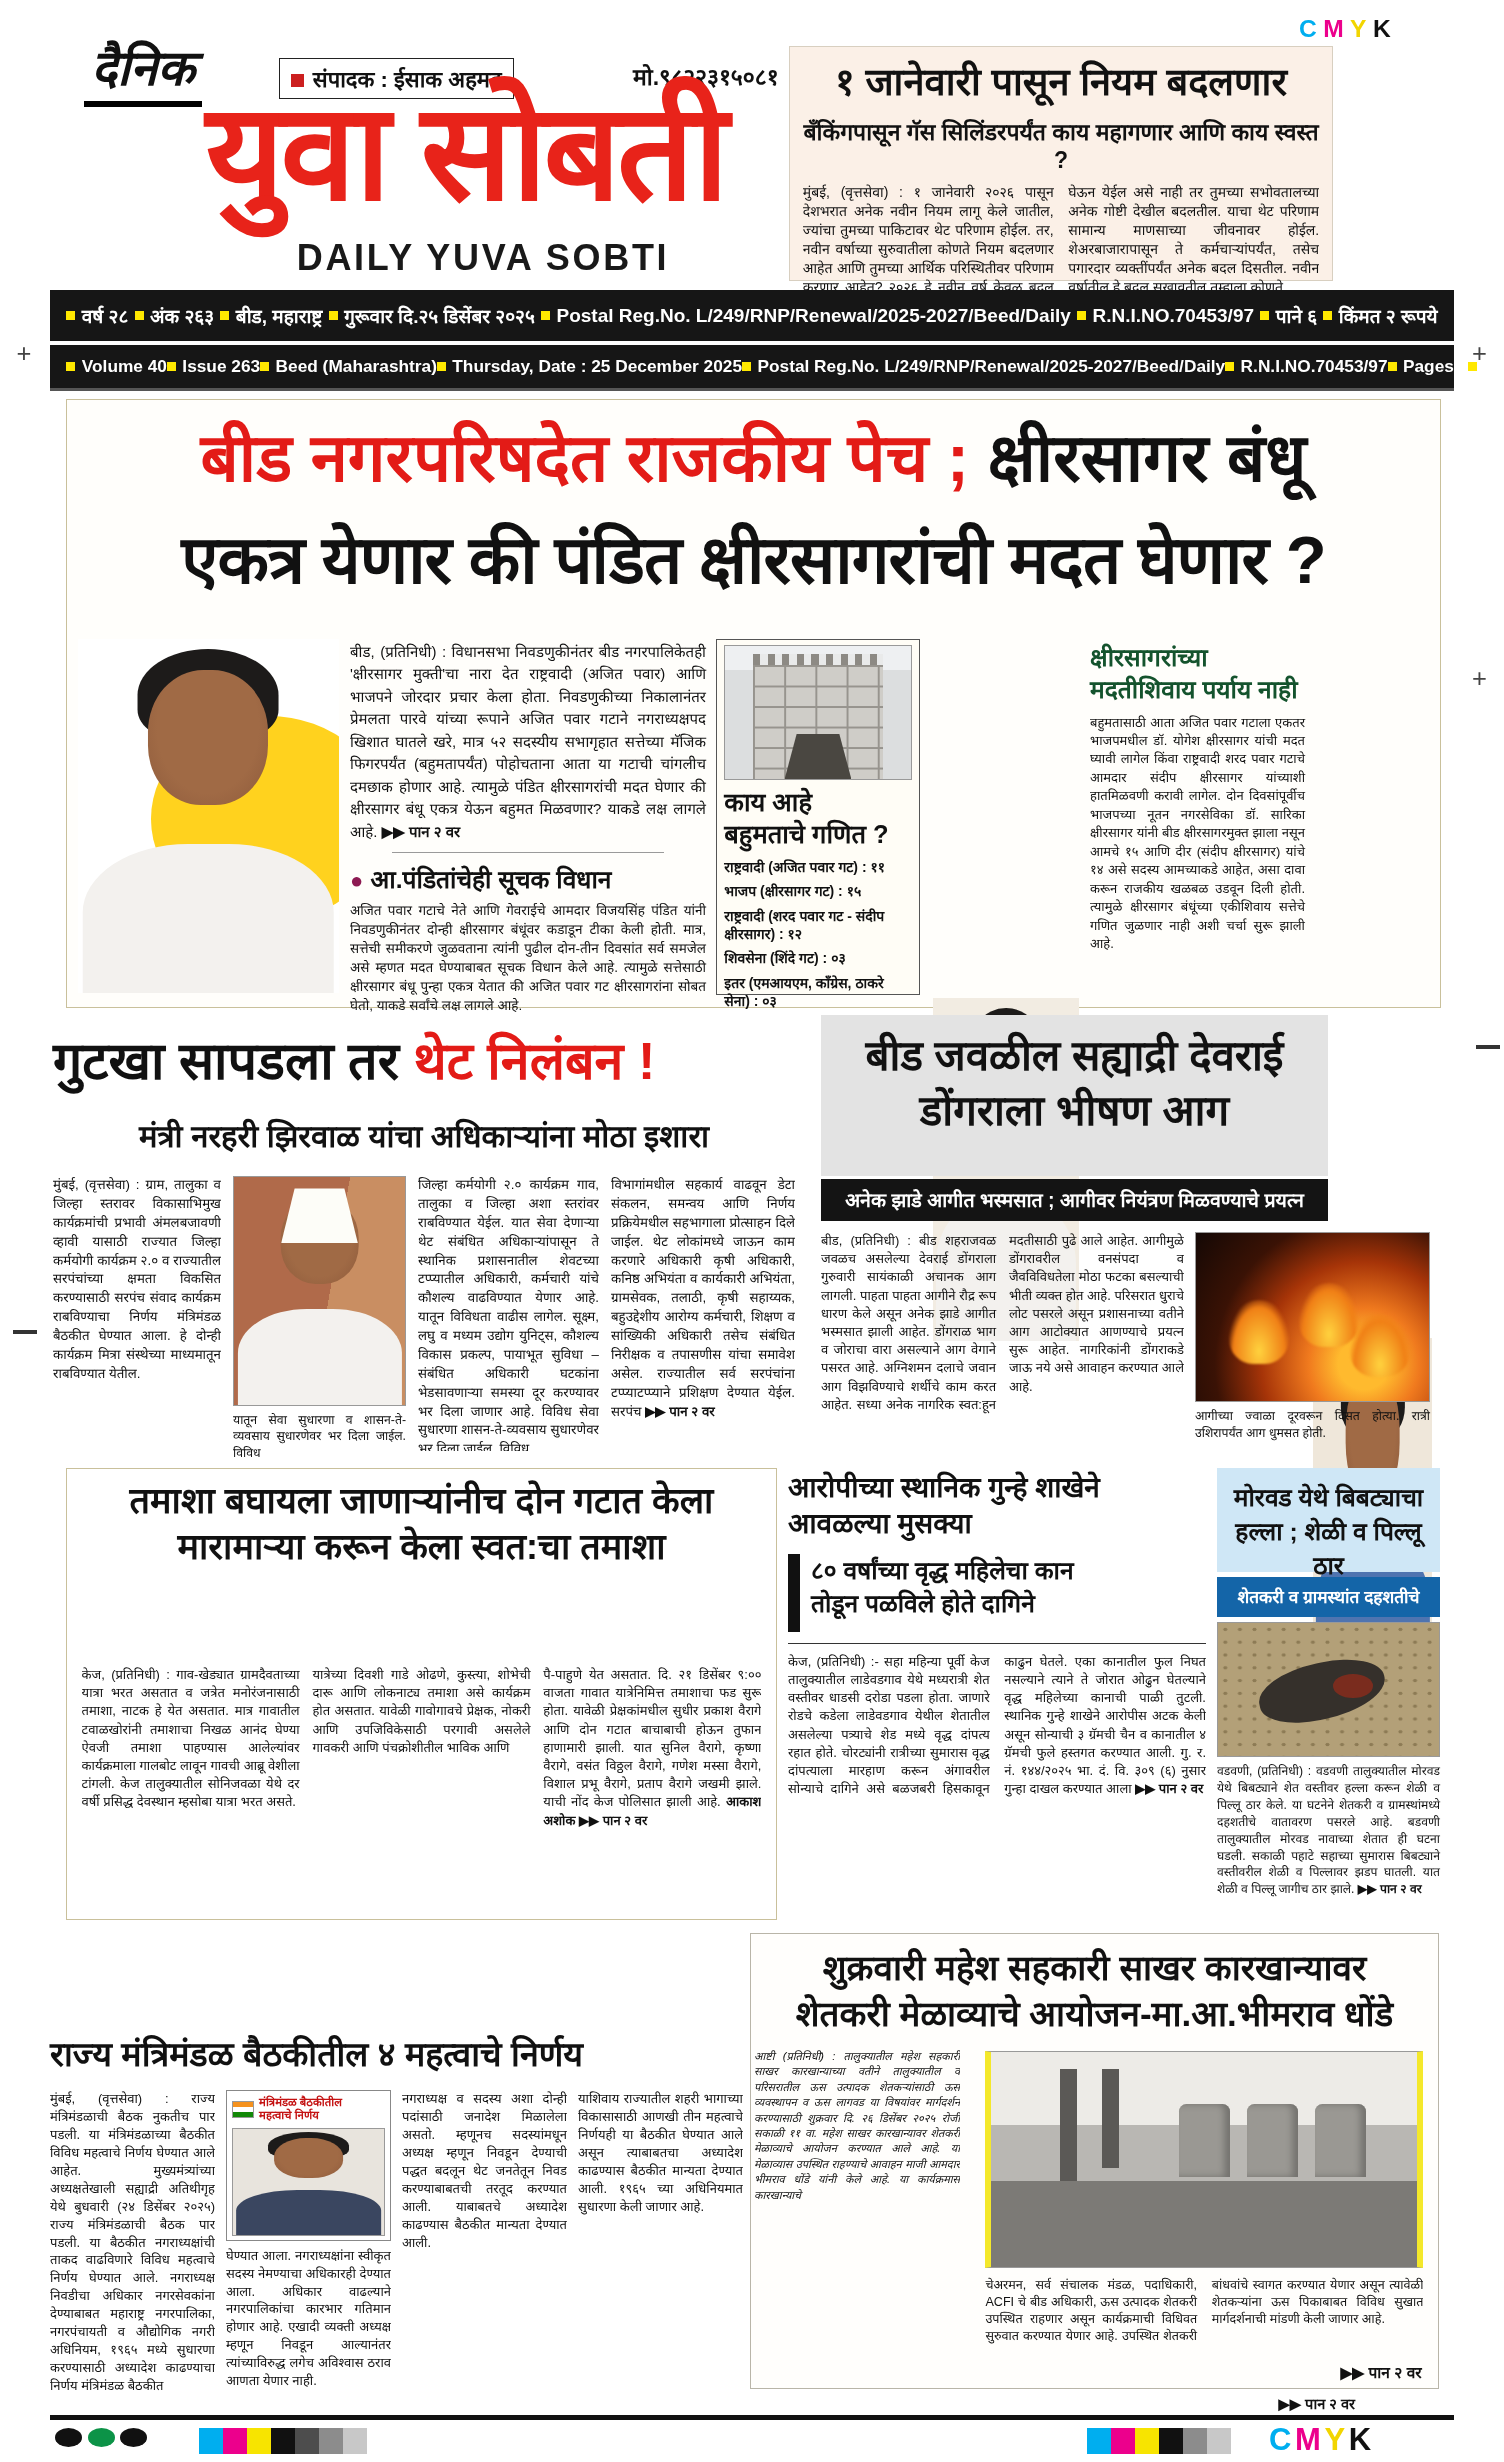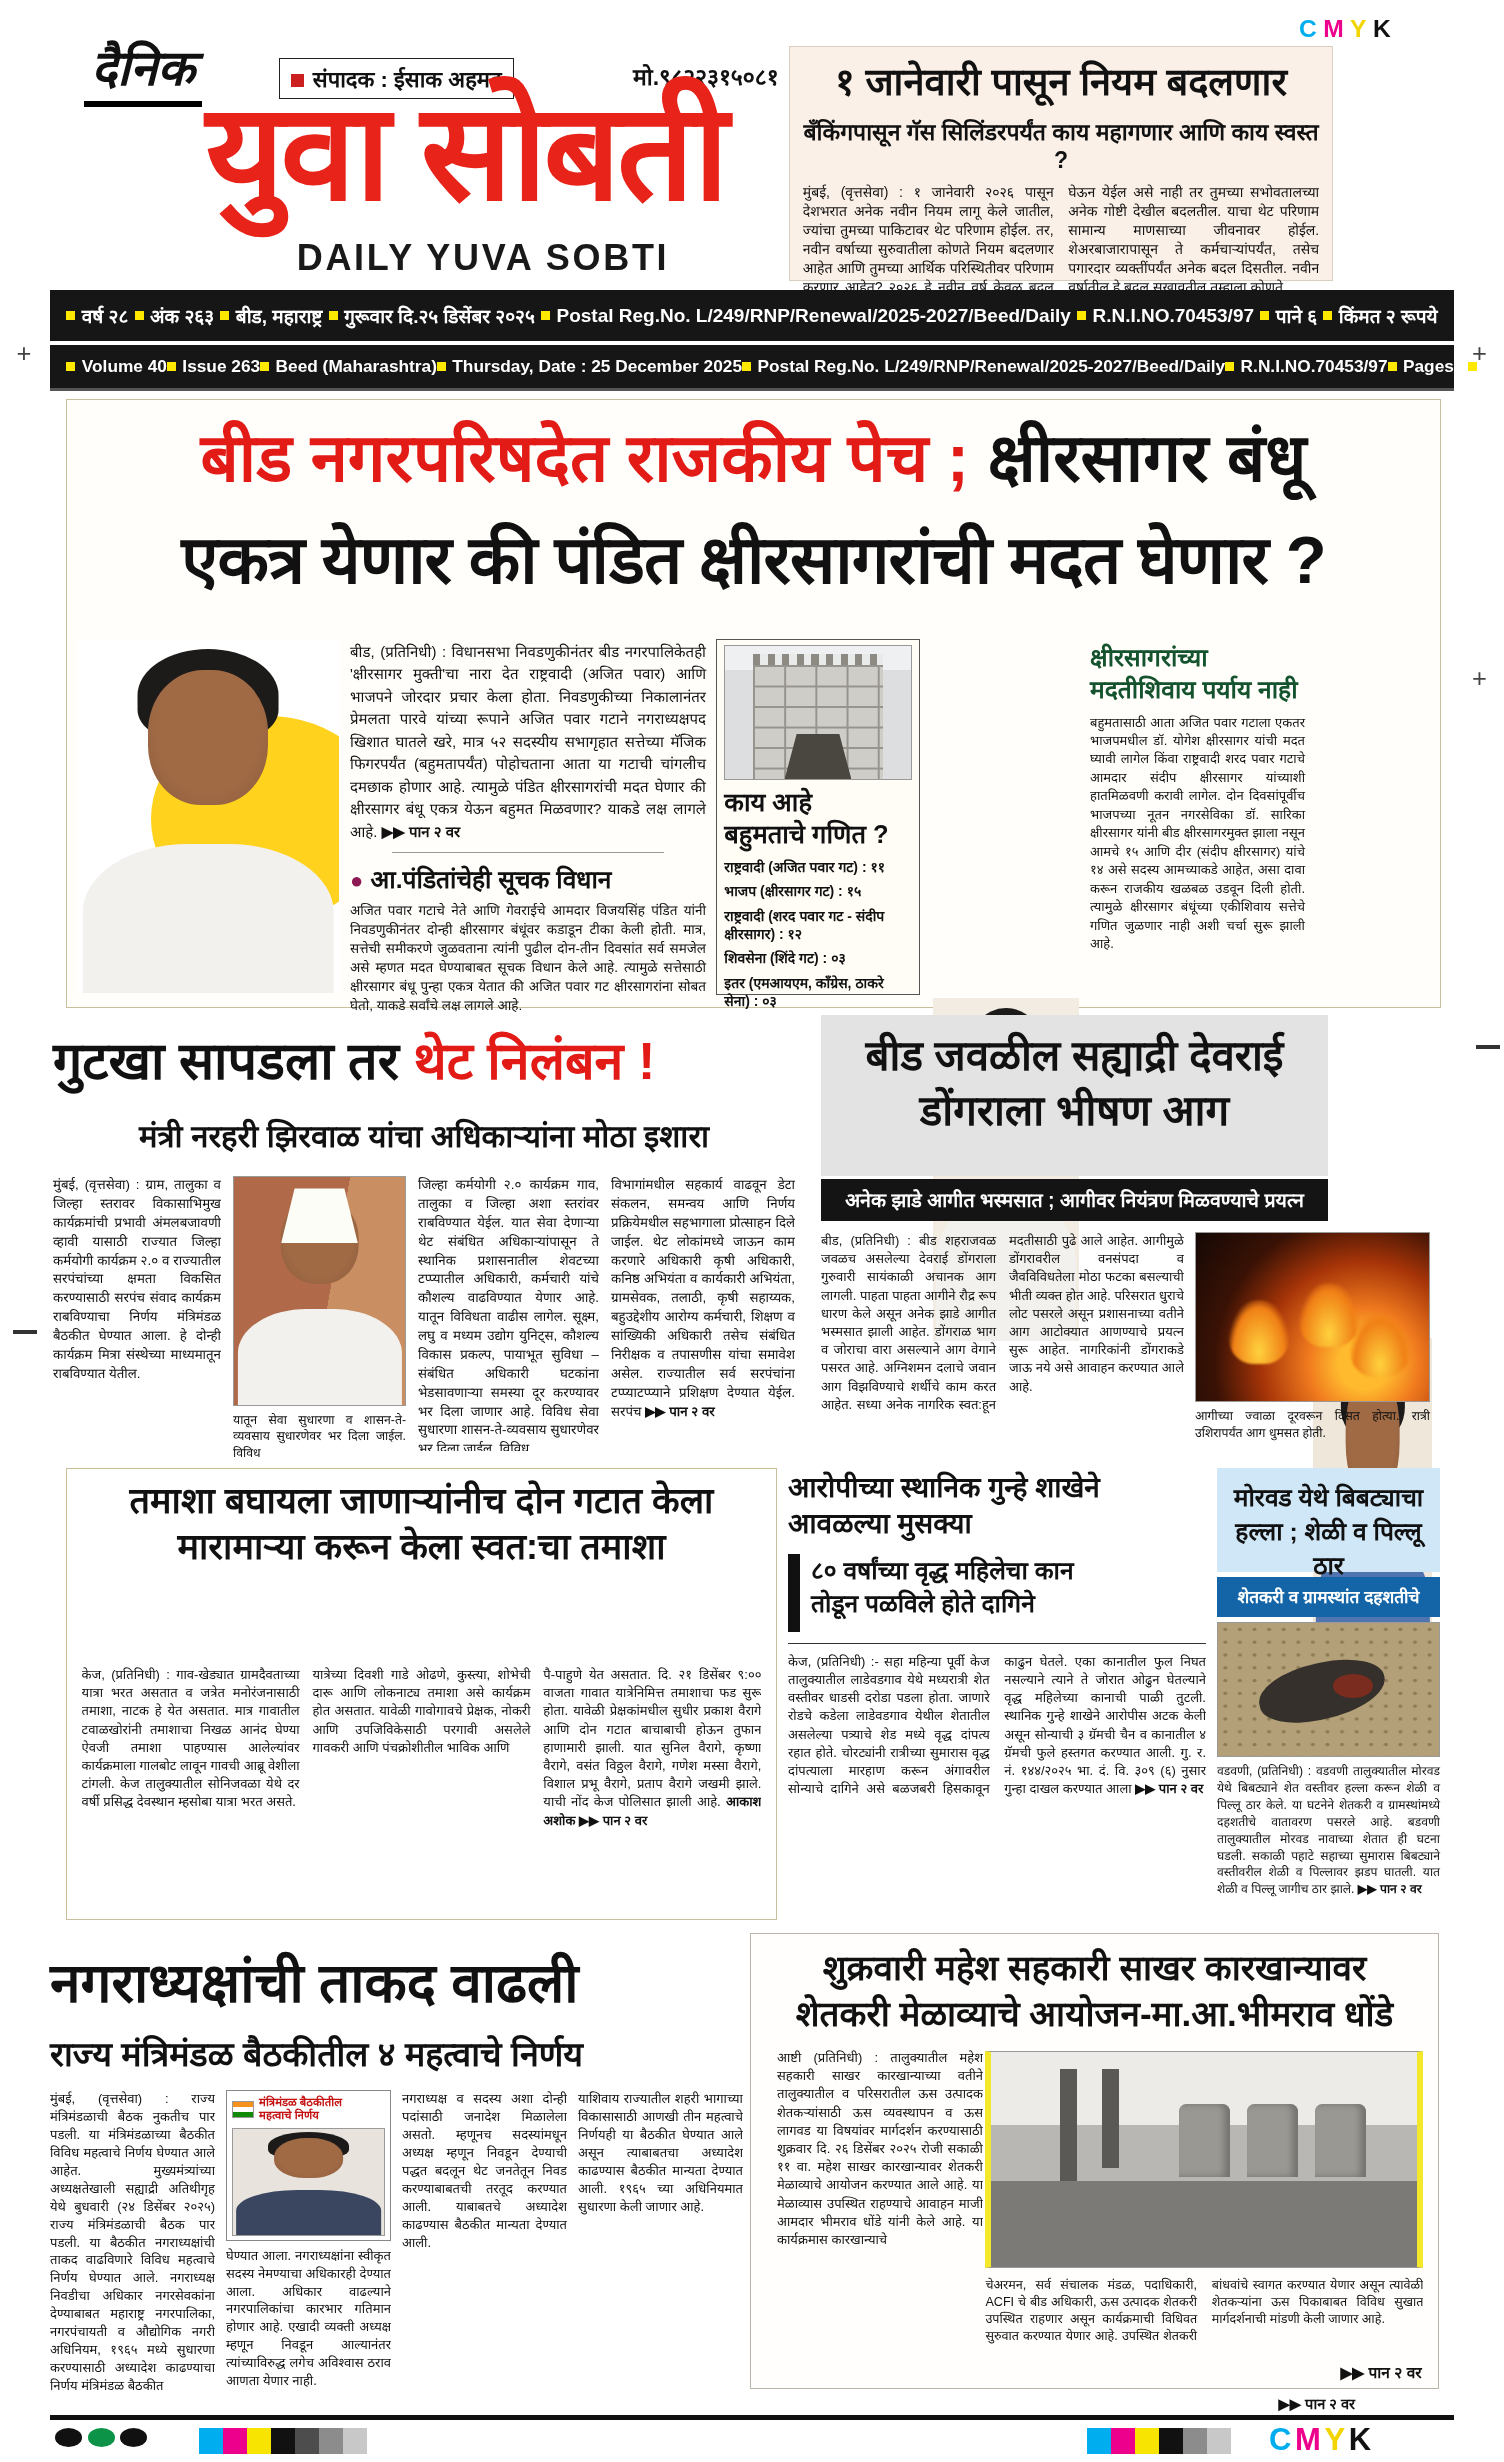--- a/index.html
+++ b/index.html
@@ -143,21 +143,21 @@
   #mayor-body{left:50px;top:2090px;width:693px;height:317px;display:flex;gap:11px;}
   #mayor-body .col{flex:1;font-size:13px;line-height:1.38;text-align:justify;overflow:hidden;}
   #cab-card{border:1.8px solid #888;background:#fff;padding:4.6px;margin-bottom:5.5px;}
   #cab-card .hdr{display:flex;align-items:center;gap:5.5px;}
   .flag{width:20px;height:15.5px;flex:none;background:linear-gradient(#f5921e 0 33%,#fff 33% 66%,#128807 66% 100%);border:0.9px solid #999;}
   #cab-card .t{color:#c41212;font-size:11.4px;font-weight:800;line-height:1.2;}
   #cab-photo{width:100%;height:108px;margin-top:4.6px;}
 
   #sugarbox{left:750px;top:1933px;width:689px;height:456px;border:1.8px solid #b9b5a8;box-sizing:border-box;background:#fffefc;}
   #sugarbox .hl{font-size:35px;font-weight:900;text-align:center;line-height:1.32;margin-top:11px;}
-  #sugar-col1{position:absolute;left:26px;top:115px;width:206px;height:321px;font-size:13px;line-height:1.4;text-align:justify;overflow:hidden;}
+  #sugar-col1{position:absolute;left:3px;top:115px;width:206px;height:321px;font-size:11px;line-height:1.4;text-align:justify;overflow:hidden;font-style:italic;}
   #factory-photo{position:absolute;right:14.6px;top:117px;width:438px;height:217px;}
   #sugar-under{position:absolute;right:14.6px;top:343px;width:438px;height:86px;column-count:2;column-gap:14.6px;
                font-size:12.6px;line-height:1.36;text-align:justify;overflow:hidden;}
   #sugar-jump{position:absolute;right:16.4px;bottom:5.5px;font-size:15.5px;font-weight:900;}
   #stand-jump{left:1275px;top:2393px;font-size:14.6px;font-weight:900;background:#fff;padding:0 3.6px;}
 
   
   #foot-rule{left:50px;top:2415px;width:1404px;height:4.6px;background:#111;}
   .dotrow{display:flex;gap:5.5px;}
   .dot{width:27px;height:19px;border-radius:50%;}
@@ -403,21 +403,20 @@
       <div class="leo-blob"></div>
       <div class="leo-red"></div>
     </div>
     <div id="leo-body">
       <span>वडवणी, (प्रतिनिधी) : वडवणी तालुक्यातील मोरवड येथे बिबट्याने शेत वस्तीवर हल्ला करून शेळी व पिल्लू ठार केले. या घटनेने शेतकरी व ग्रामस्थांमध्ये दहशतीचे वातावरण पसरले आहे.</span>
       <span>बडवणी तालुक्यातील मोरवड नावाच्या शेतात ही घटना घडली. सकाळी पहाटे सहाच्या सुमारास बिबट्याने वस्तीवरील शेळी व पिल्लावर झडप घातली. यात शेळी व पिल्लू जागीच ठार झाले.</span>
       <span class="jump">▶▶ पान २ वर</span>
     </div>
   </div>
 
-  <div class="abs" id="mayor-hl">नगराध्यक्षांची ताकद वाढली</div>
   <div class="abs" id="mayor-sub">राज्य मंत्रिमंडळ बैठकीतील ४ महत्वाचे निर्णय</div>
   <div class="abs" id="mayor-body">
     <div class="col">मुंबई, (वृत्तसेवा) : राज्य मंत्रिमंडळाची बैठक नुकतीच पार पडली. या मंत्रिमंडळाच्या बैठकीत विविध महत्वाचे निर्णय घेण्यात आले आहेत. मुख्यमंत्र्यांच्या अध्यक्षतेखाली सह्याद्री अतिथीगृह येथे बुधवारी (२४ डिसेंबर २०२५) राज्य मंत्रिमंडळाची बैठक पार पडली. या बैठकीत नगराध्यक्षांची ताकद वाढविणारे विविध महत्वाचे निर्णय घेण्यात आले. नगराध्यक्ष निवडीचा अधिकार नगरसेवकांना देण्याबाबत महाराष्ट्र नगरपालिका, नगरपंचायती व औद्योगिक नगरी अधिनियम, १९६५ मध्ये सुधारणा करण्यासाठी अध्यादेश काढण्याचा निर्णय मंत्रिमंडळ बैठकीत</div>
     <div class="col">
       <div id="cab-card">
         <div class="hdr">
           <div class="flag"></div>
           <div class="t">
             <div>मंत्रिमंडळ बैठकीतील</div>
             <div>महत्वाचे निर्णय</div>

